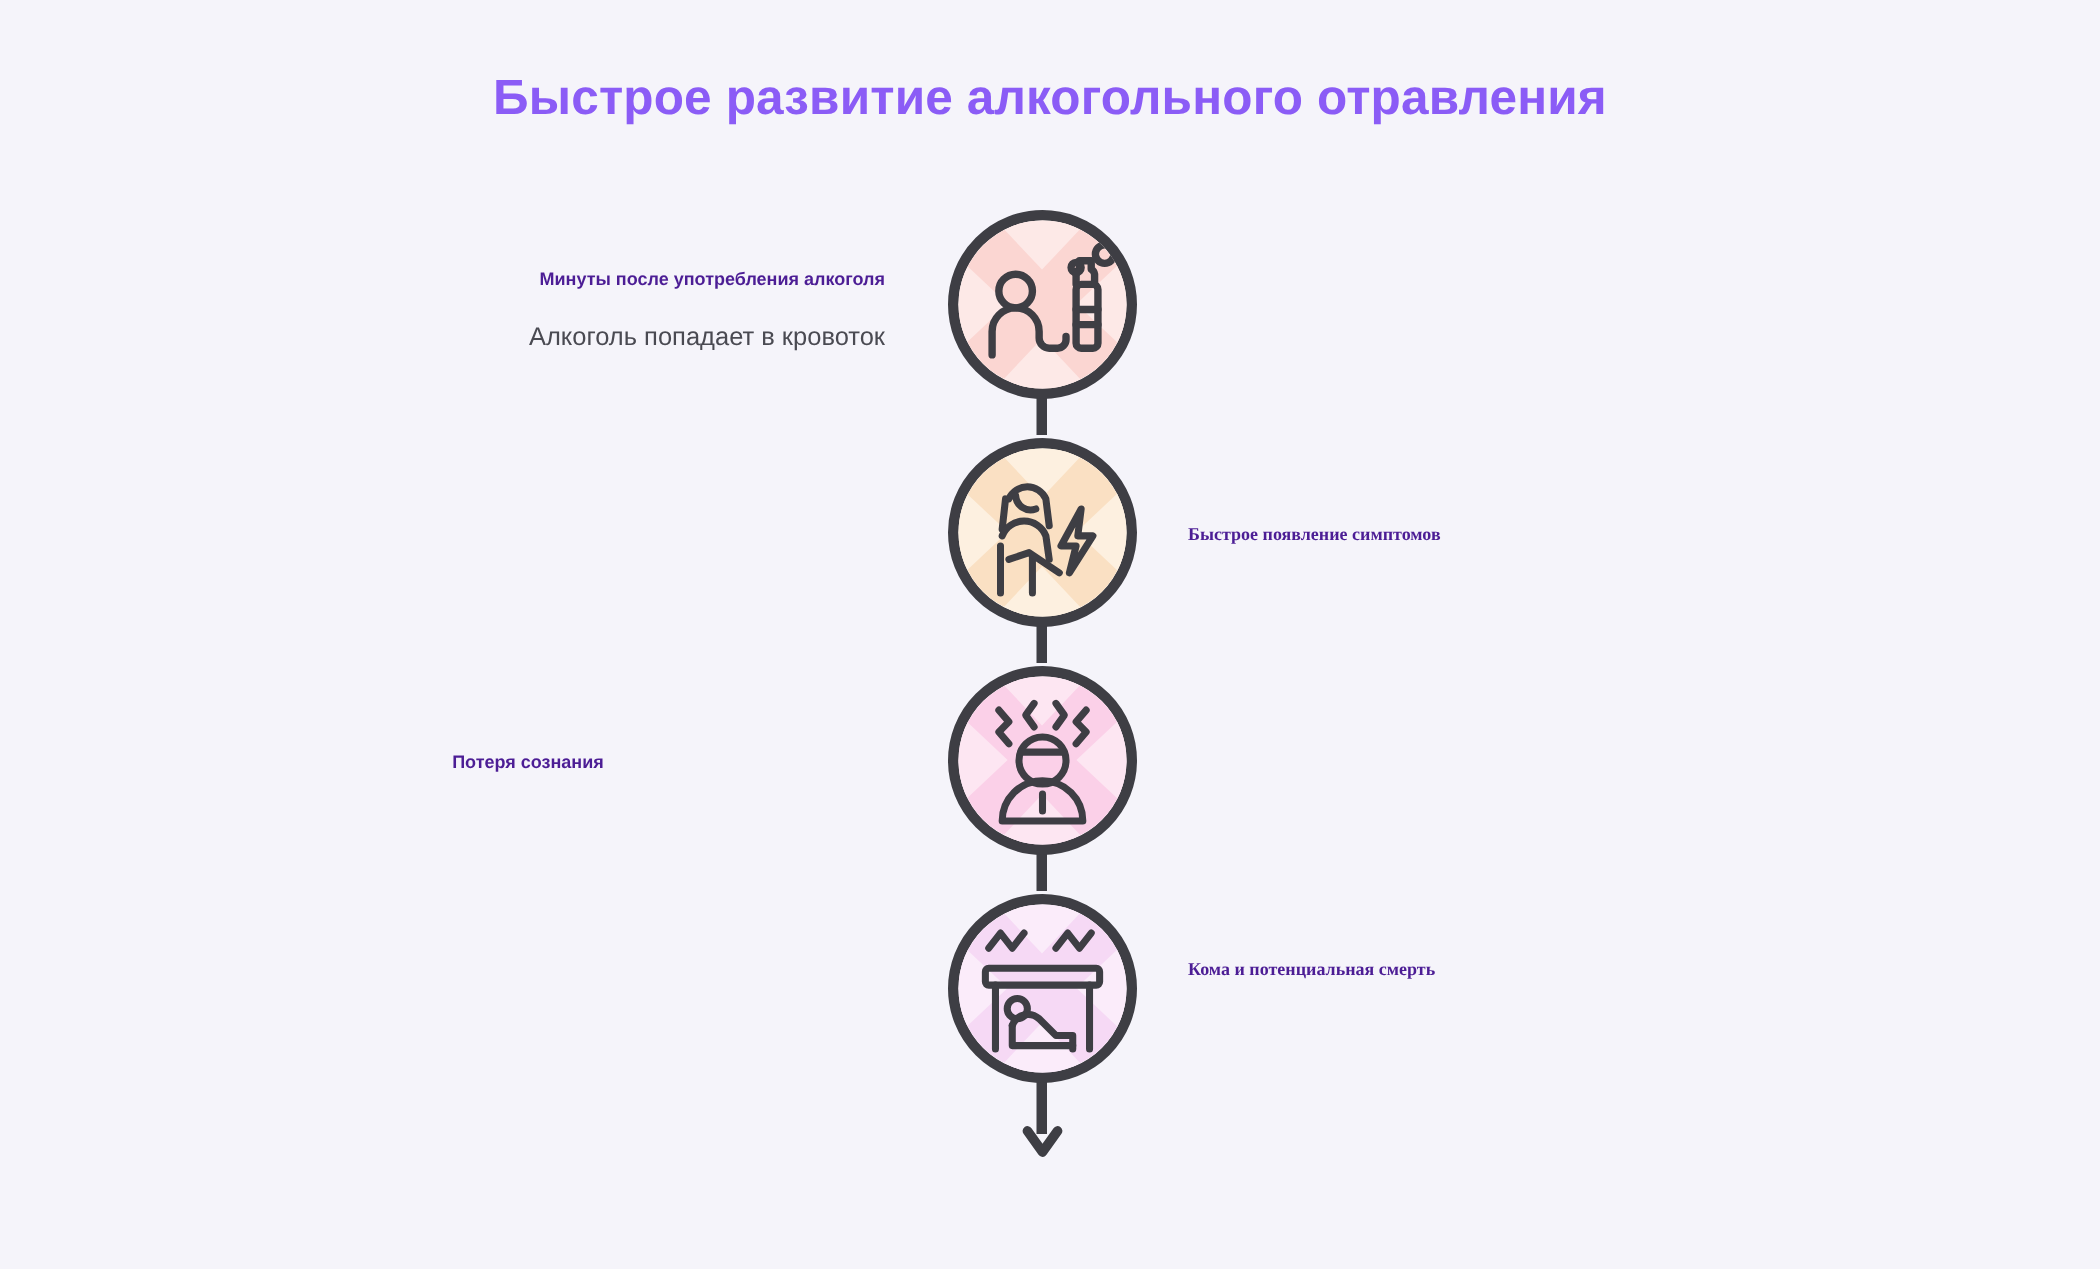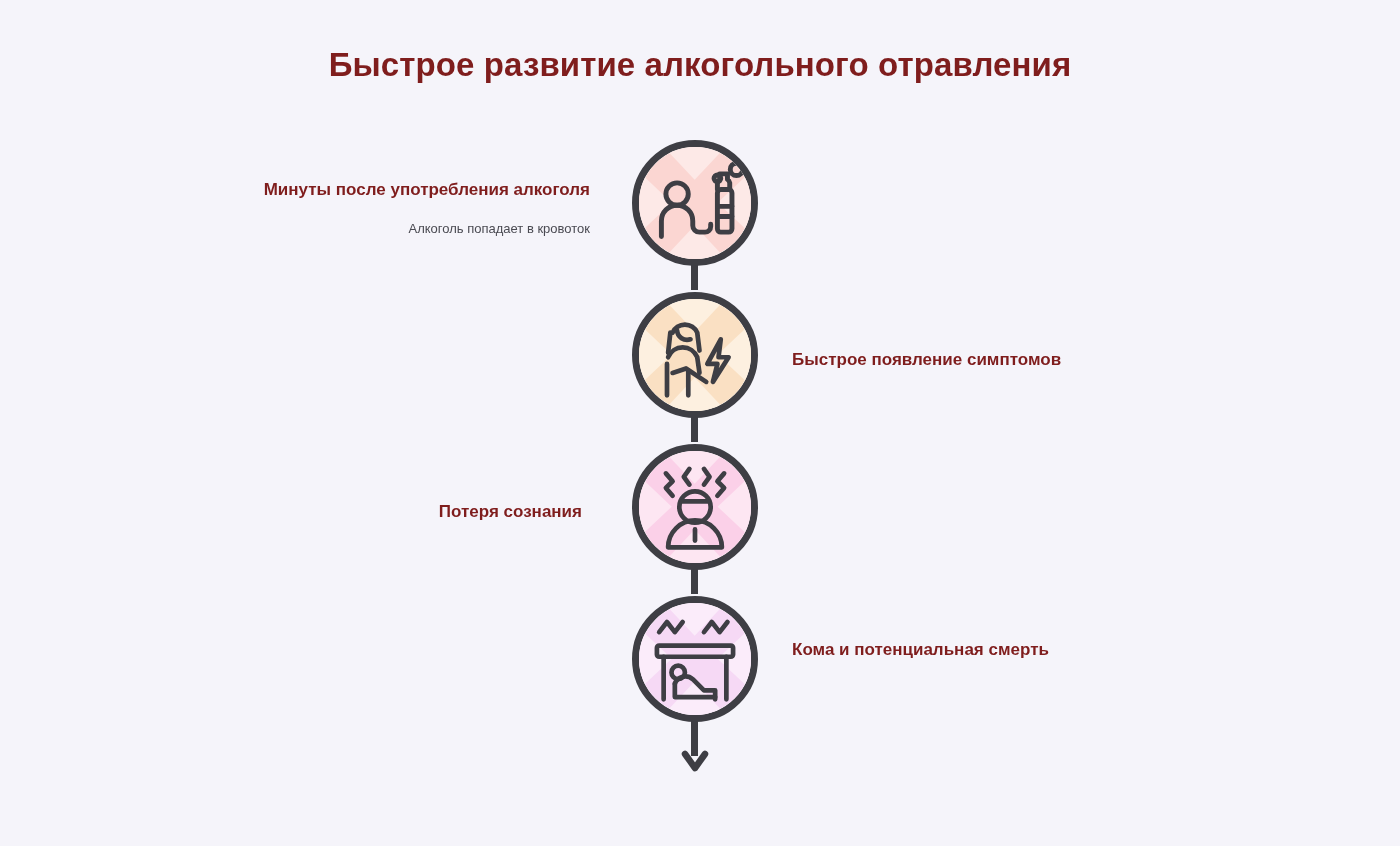--- a/index.html
+++ b/index.html
@@ -19,21 +19,21 @@
 
   
   .page-title {
     position: absolute;
     top: 46px;
     left: 0;
     width: 1400px;
     text-align: center;
     font-size: 33px;
     font-weight: bold;
-    color: #7f1d1d;
+    color: #8b5cf6;
     letter-spacing: 0.1px;
   }
 
   
   .timeline {
     position: absolute;
     left: 632px;
     top: 130px;
     width: 126px;
     height: 660px;
@@ -98,40 +98,40 @@
     inset: 0;
     display: block;
   }
 
   
   .step-text {
     position: absolute;
   }
 
   .step-text .s-title {
+    font-size: 12px;
+    font-weight: bold;
+    color: #4c1d95;
+    line-height: 1.42;
+  }
+
+  .step-text .s-desc {
     font-size: 17px;
-    font-weight: bold;
-    color: #7f1d1d;
-    line-height: 1.42;
-  }
-
-  .step-text .s-desc {
-    font-size: 13px;
     font-weight: normal;
     color: #4a4a52;
     line-height: 1.52;
     margin-top: 17px;
   }
 
   .align-right { text-align: right; }
-  .align-left  { text-align: left; }
+  .align-left  { text-align: left; font-family: Liberation Serif, serif; }
 
   .text-1 { left: 150px;  top: 178px;  width: 440px; }
   .text-2 { left: 792px;  top: 348px;  width: 450px; }
-  .text-3 { left: 142px;  top: 500px;  width: 440px; }
+  .text-3 { left: 132px;  top: 500px;  width: 440px; text-align: center; }
   .text-4 { left: 792px;  top: 638px;  width: 430px; }
 </style>
 </head>
 <body>
 
 <div class="page-title">Быстрое развитие алкогольного отравления</div>
 
 <div class="timeline">
 
   <div class="connector conn-1"></div>

